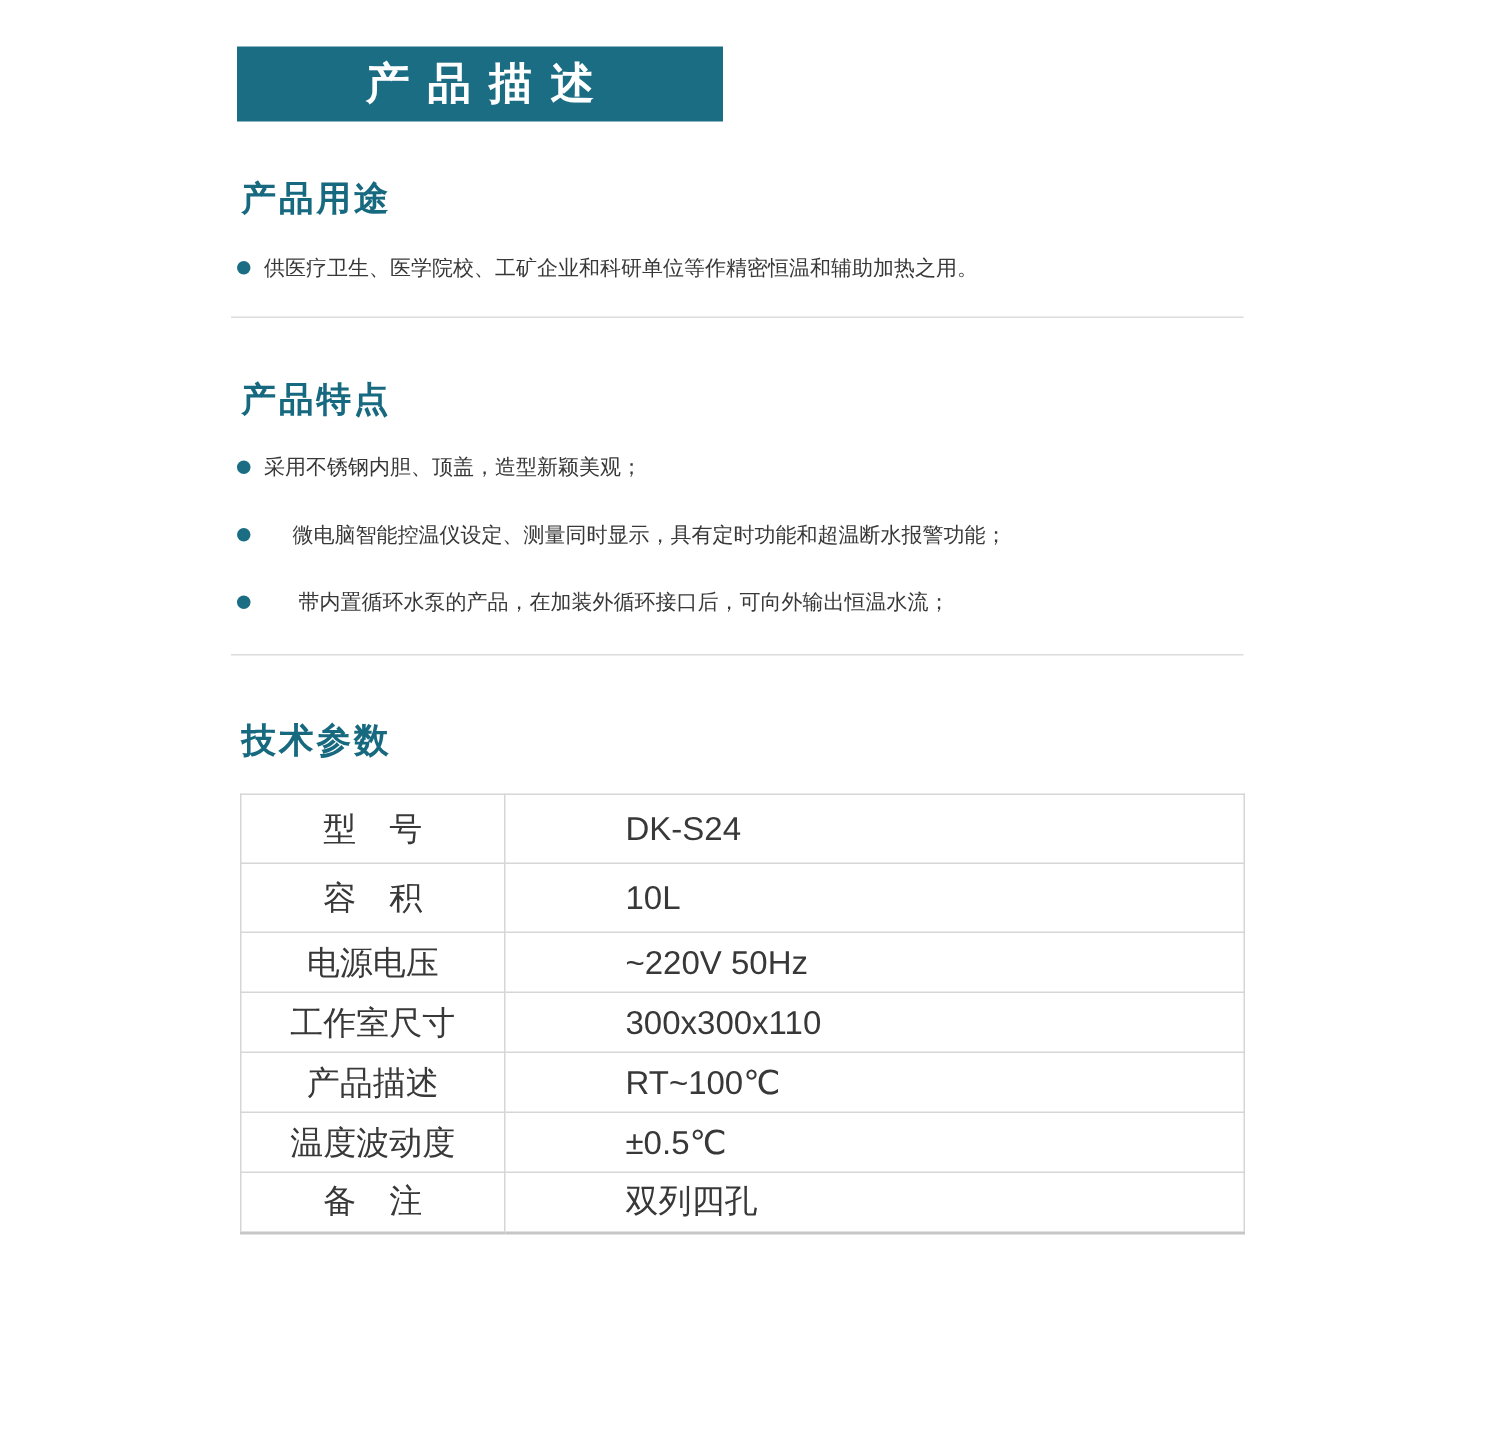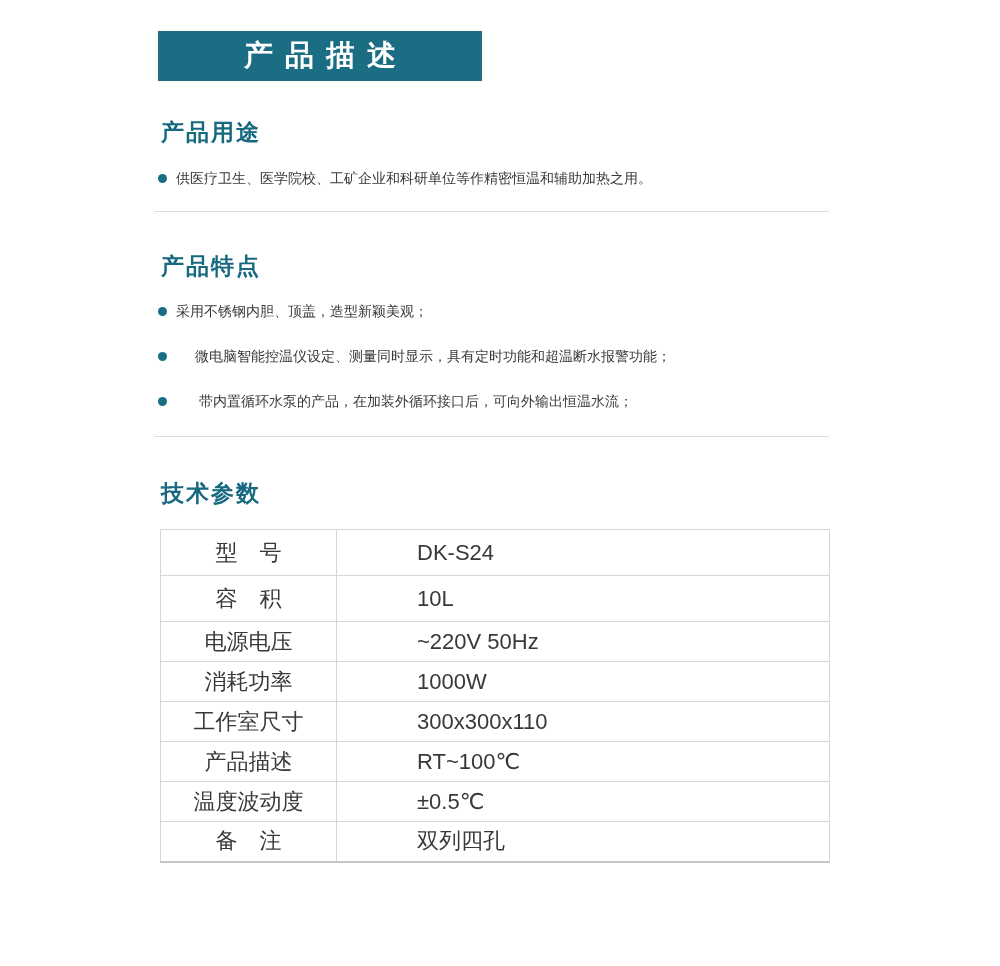--- a/index.html
+++ b/index.html
@@ -122,24 +122,20 @@
       </tr>
       <tr class="tall">
         <td class="k">容　积</td>
         <td class="v">10L</td>
       </tr>
       <tr>
         <td class="k">电源电压</td>
         <td class="v">~220V 50Hz</td>
       </tr>
       <tr>
-        <td class="k">消耗功率</td>
-        <td class="v">1000W</td>
-      </tr>
-      <tr>
         <td class="k">工作室尺寸</td>
         <td class="v">300x300x110</td>
       </tr>
       <tr>
         <td class="k">产品描述</td>
         <td class="v">RT~100℃</td>
       </tr>
       <tr>
         <td class="k">温度波动度</td>
         <td class="v">±0.5℃</td>

